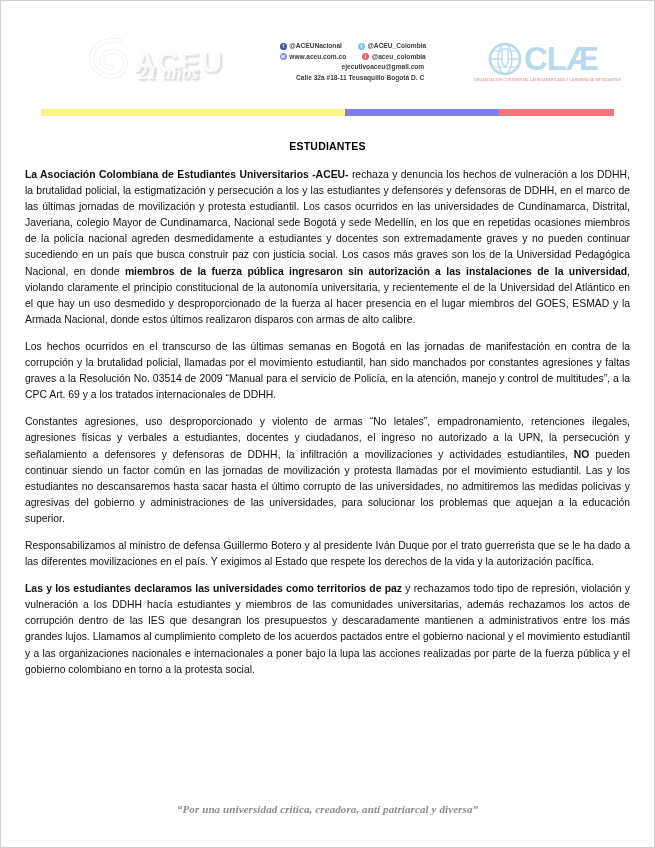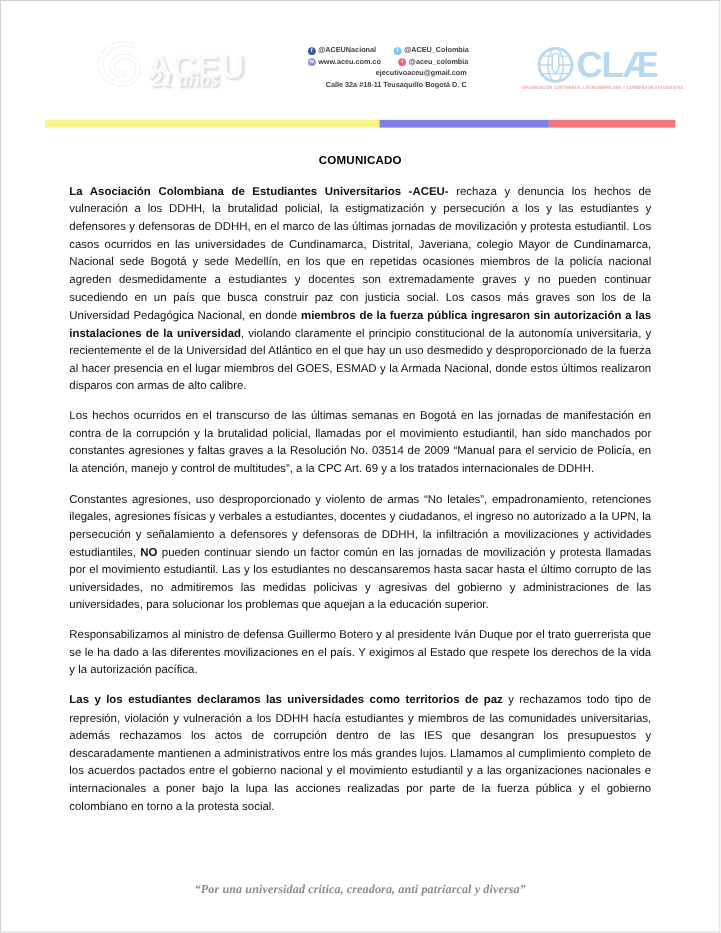--- a/index.html
+++ b/index.html
@@ -150,21 +150,21 @@
   .doc-title {
     text-align: center;
     font-family: "Liberation Sans", sans-serif;
     font-weight: bold;
     font-size: 10.5px;
     color: #000;
     margin: 24px 0 15px 0;
     letter-spacing: 0.2px;
   }
   .content {
-    margin: 0 62px;
+    margin: 0 24px;
   }
   p.para {
     margin: 0 0 11px 0;
     font-family: "Liberation Sans", sans-serif;
     font-size: 10.4px;
     line-height: 16.1px;
     color: #111111;
     text-align: justify;
     text-justify: inter-word;
   }
@@ -244,21 +244,21 @@
       <div class="oclae-sub">ORGANIZACIÓN CONTINENTAL LATINOAMERICANA Y CARIBEÑA DE ESTUDIANTES</div>
     </div>
   </div>
 
   <div class="colorbar">
     <div class="cb-seg" style="background: rgb(251, 244, 137); width: 53%;"></div>
     <div class="cb-seg" style="background: rgb(128, 128, 232); width: 27%;"></div>
     <div class="cb-seg" style="background: rgb(244, 118, 124); width: 20%;"></div>
   </div>
 
-  <div class="doc-title">COMUNICADO</div>
+  <div class="doc-title">ESTUDIANTES</div>
 
   <div class="content">
     <p class="para"><b>La Asociación Colombiana de Estudiantes Universitarios -ACEU-</b> rechaza y denuncia los hechos de vulneración a los DDHH, la brutalidad policial, la estigmatización y persecución a los y las estudiantes y defensores y defensoras de DDHH, en el marco de las últimas jornadas de movilización y protesta estudiantil. Los casos ocurridos en las universidades de Cundinamarca, Distrital, Javeriana, colegio Mayor de Cundinamarca, Nacional sede Bogotá y sede Medellín, en los que en repetidas ocasiones miembros de la policía nacional agreden desmedidamente a estudiantes y docentes son extremadamente graves y no pueden continuar sucediendo en un país que busca construir paz con justicia social. Los casos más graves son los de la Universidad Pedagógica Nacional, en donde <b>miembros de la fuerza pública ingresaron sin autorización a las instalaciones de la universidad</b>, violando claramente el principio constitucional de la autonomía universitaria, y recientemente el de la Universidad del Atlántico en el que hay un uso desmedido y desproporcionado de la fuerza al hacer presencia en el lugar miembros del GOES, ESMAD y la Armada Nacional, donde estos últimos realizaron disparos con armas de alto calibre.</p>
     <p class="para">Los hechos ocurridos en el transcurso de las últimas semanas en Bogotá en las jornadas de manifestación en contra de la corrupción y la brutalidad policial, llamadas por el movimiento estudiantil, han sido manchados por constantes agresiones y faltas graves a la Resolución No. 03514 de 2009 “Manual para el servicio de Policía, en la atención, manejo y control de multitudes”, a la CPC Art. 69 y a los tratados internacionales de DDHH.</p>
     <p class="para">Constantes agresiones, uso desproporcionado y violento de armas “No letales”, empadronamiento, retenciones ilegales, agresiones físicas y verbales a estudiantes, docentes y ciudadanos, el ingreso no autorizado a la UPN, la persecución y señalamiento a defensores y defensoras de DDHH, la infiltración a movilizaciones y actividades estudiantiles, <b>NO</b> pueden continuar siendo un factor común en las jornadas de movilización y protesta llamadas por el movimiento estudiantil. Las y los estudiantes no descansaremos hasta sacar hasta el último corrupto de las universidades, no admitiremos las medidas policivas y agresivas del gobierno y administraciones de las universidades, para solucionar los problemas que aquejan a la educación superior.</p>
     <p class="para">Responsabilizamos al ministro de defensa Guillermo Botero y al presidente Iván Duque por el trato guerrerista que se le ha dado a las diferentes movilizaciones en el país. Y exigimos al Estado que respete los derechos de la vida y la autorización pacífica.</p>
     <p class="para"><b>Las y los estudiantes declaramos las universidades como territorios de paz</b> y rechazamos todo tipo de represión, violación y vulneración a los DDHH hacía estudiantes y miembros de las comunidades universitarias, además rechazamos los actos de corrupción dentro de las IES que desangran los presupuestos y descaradamente mantienen a administrativos entre los más grandes lujos. Llamamos al cumplimiento completo de los acuerdos pactados entre el gobierno nacional y el movimiento estudiantil y a las organizaciones nacionales e internacionales a poner bajo la lupa las acciones realizadas por parte de la fuerza pública y el gobierno colombiano en torno a la protesta social.</p>
   </div>
 
   <div class="footer">“Por una universidad critica, creadora, anti patriarcal y diversa”</div>

